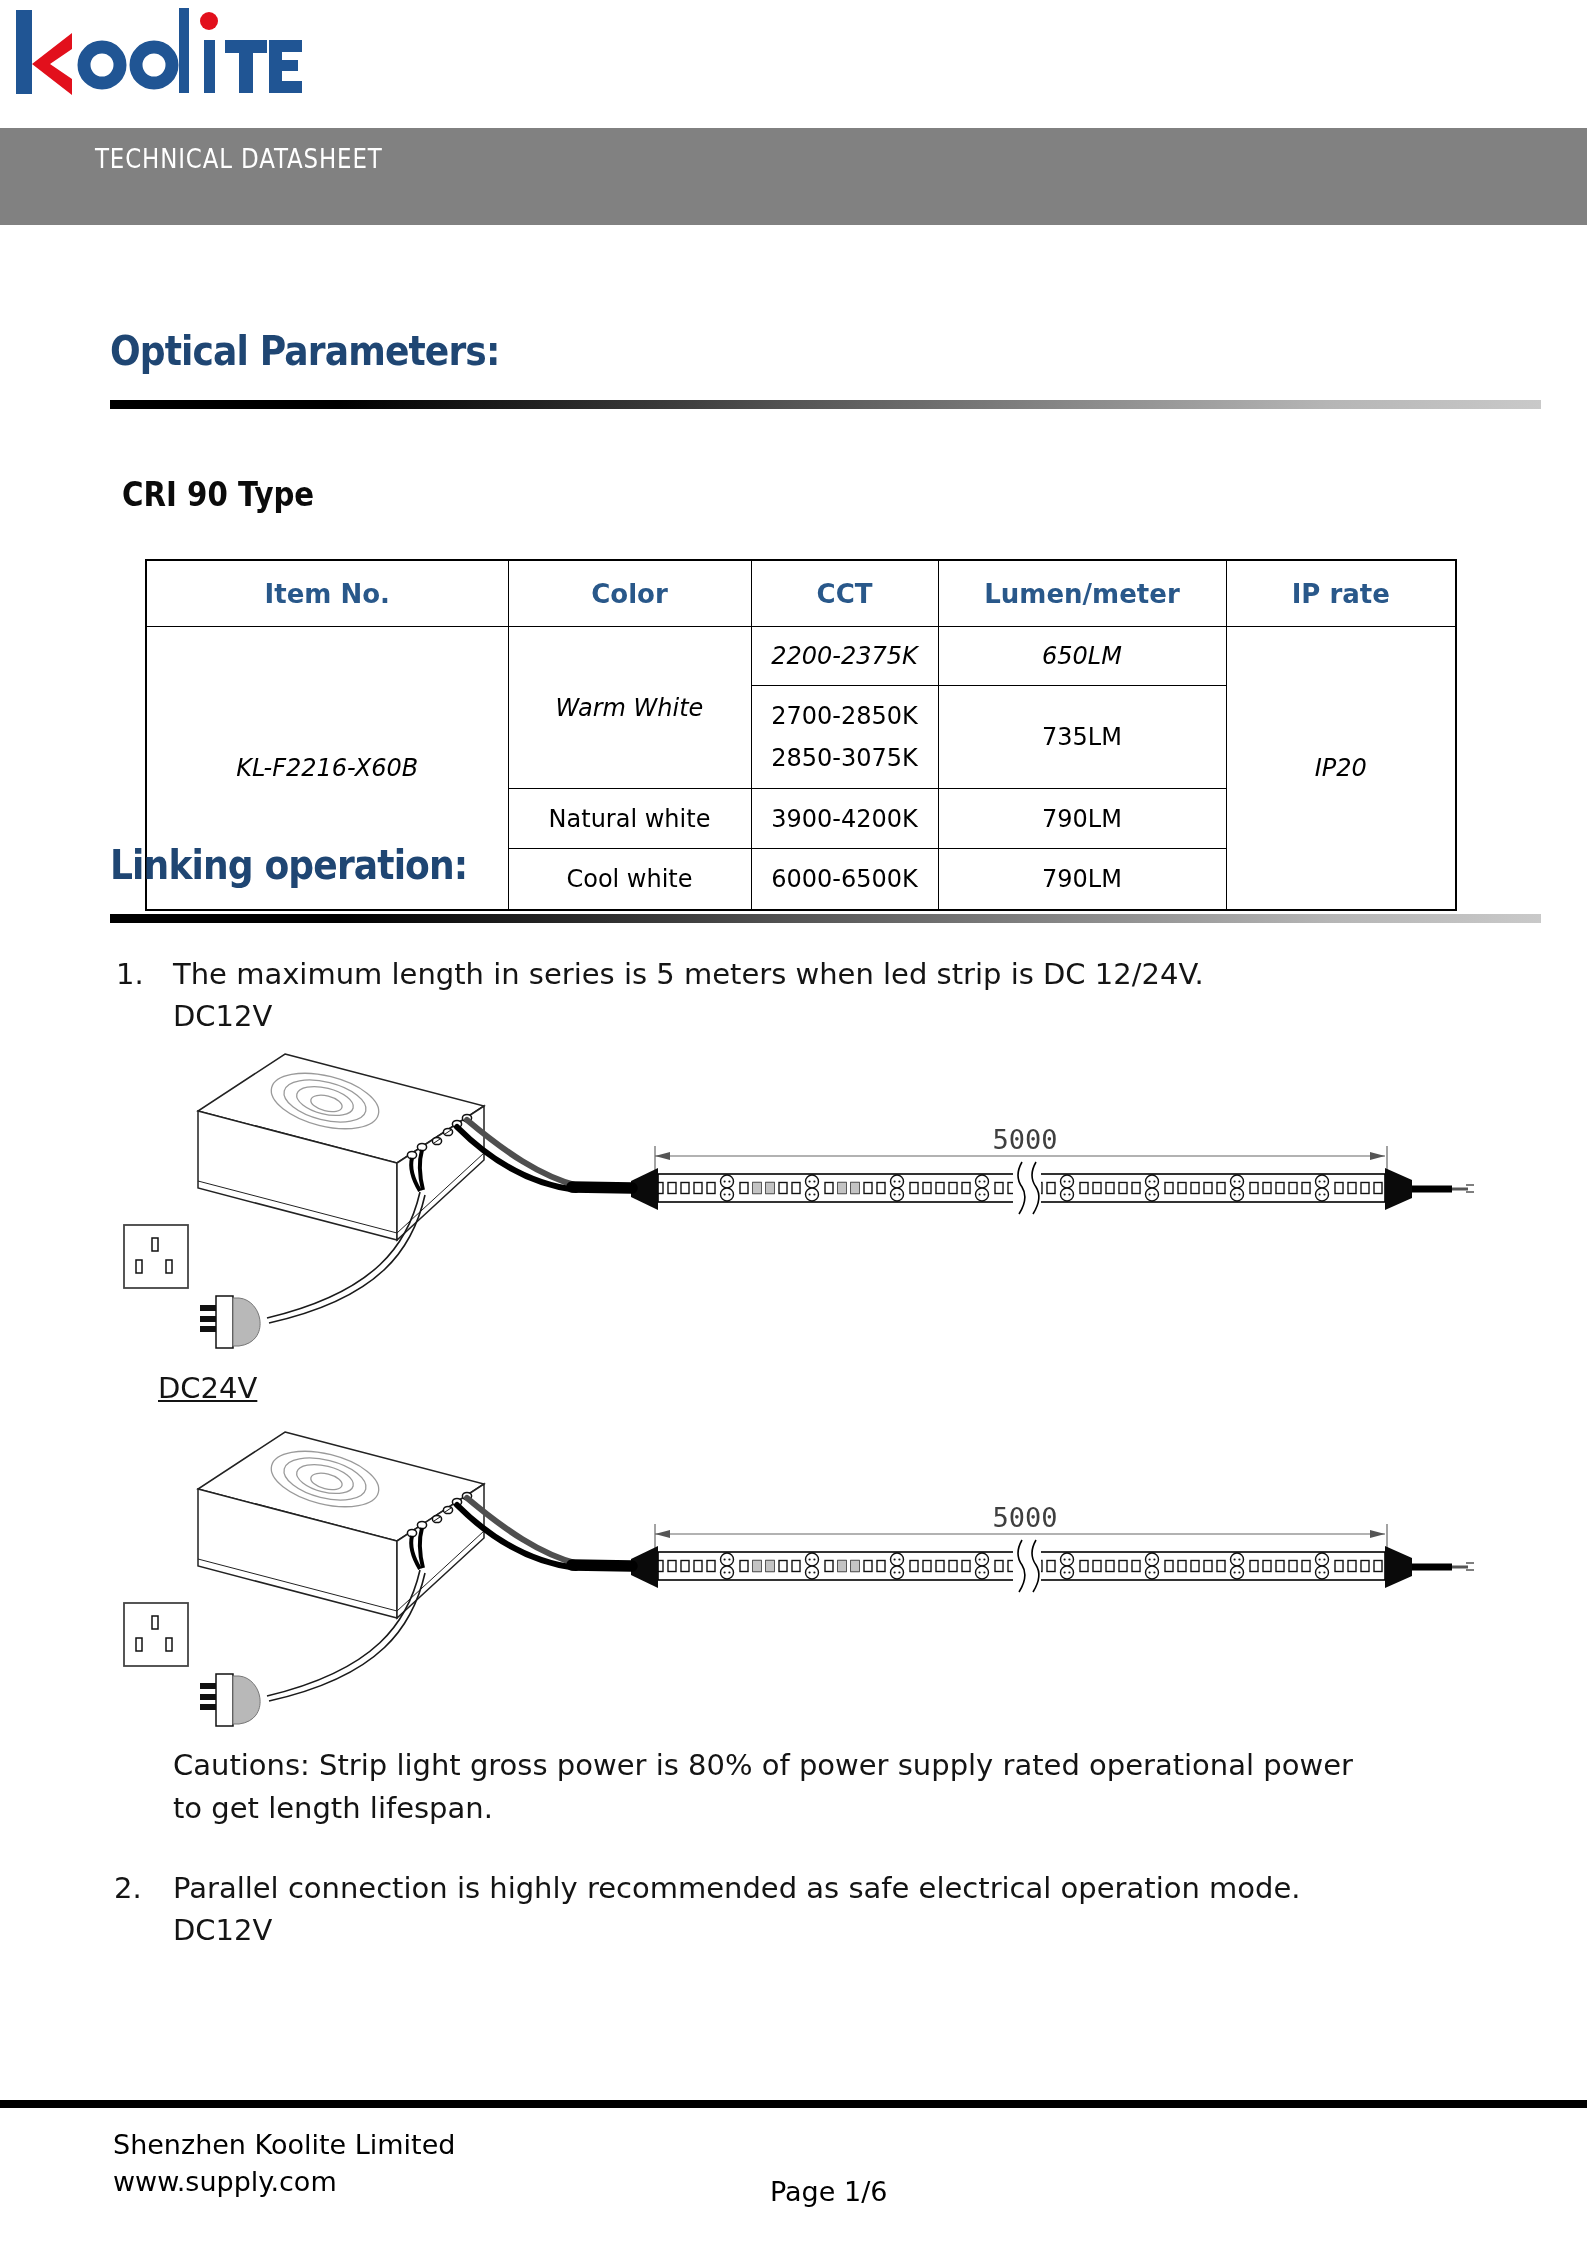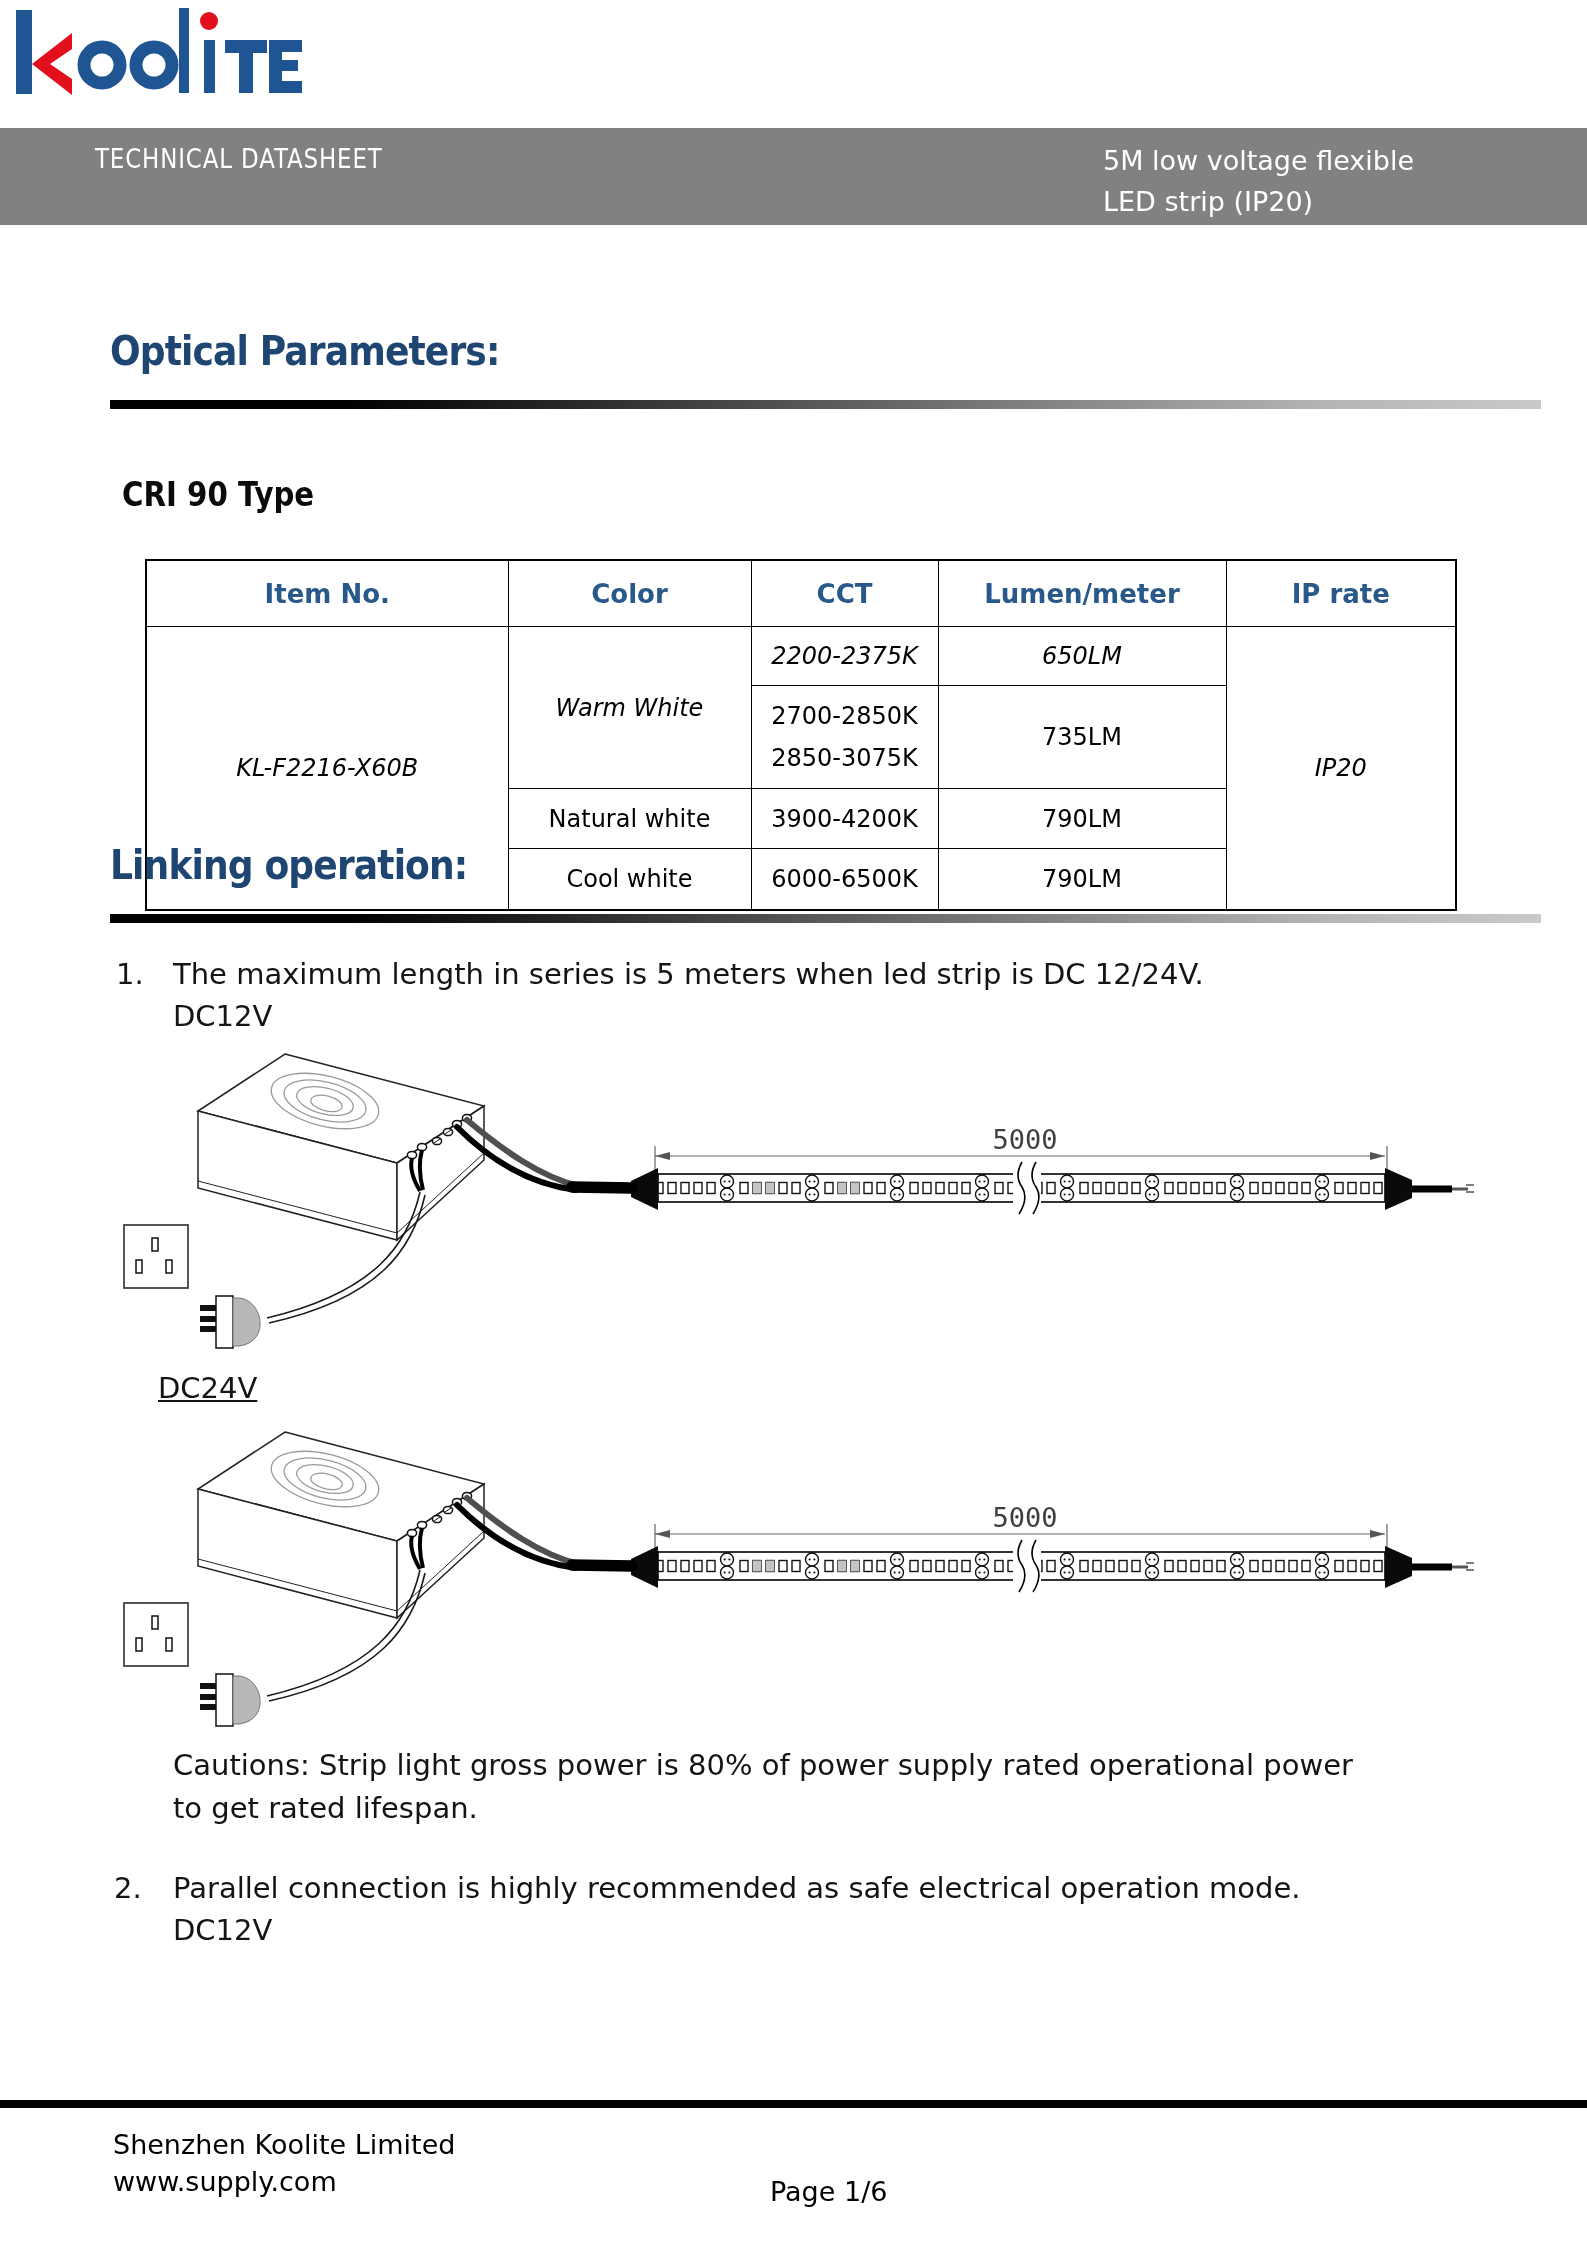--- a/index.html
+++ b/index.html
@@ -78,24 +78,20 @@
       <rect x="225" y="32" width="14" height="53" fill="#205594"></rect>
       <rect x="255" y="32" width="13" height="53" fill="#205594"></rect>
       <rect x="255" y="32" width="33" height="12" fill="#205594"></rect>
       <rect x="255" y="52" width="29" height="11" fill="#205594"></rect>
       <rect x="255" y="73" width="33" height="12" fill="#205594"></rect>
     </svg>
   </div>
 
   <div class="abs" id="gray-bar"></div>
   <div class="abs" id="hdr-title">TECHNICAL DATASHEET</div>
-  <div class="abs" id="hdr-sub">
-    <div>5M low voltage flexible</div>
-    <div>LED strip (IP20)</div>
-  </div>
 
   <div class="abs h-blue" id="h-optical">Optical Parameters:</div>
   <div class="abs rule" id="rule1"></div>
   <div class="abs" id="h-cri">CRI 90 Type</div>
 
   <table id="opt-table">
     <colgroup>
       <col style="width:362px">
         <col style="width:243px">
         <col style="width:187px">
@@ -312,21 +308,21 @@
       <rect x="90" y="257" width="16" height="6" fill="#111"></rect>
       <rect x="90" y="268" width="16" height="6" fill="#111"></rect>
       <rect x="90" y="278" width="16" height="6" fill="#111"></rect>
       <rect x="106" y="248" width="17" height="52" fill="#fff" stroke="#111" stroke-width="1.5"></rect>
       <path d="M123,250 h6 c24,2 32,44 0,48 h-6 z" fill="#b8b8b8" stroke="#777" stroke-width="1"></path>
     </g>
   </svg>
 
   <div class="abs body-txt" id="cautions">
     <div>Cautions: Strip light gross power is 80% of power supply rated operational power</div>
-    <div>to get rated lifespan.</div>
+    <div>to get length lifespan.</div>
   </div>
 
   <div class="abs body-txt" id="item2-num">2.</div>
   <div class="abs body-txt" id="item2-text">Parallel connection is highly recommended as safe electrical operation mode.</div>
   <div class="abs body-txt" id="dc12b-label">DC12V</div>
 
   <div class="abs" id="footer-bar"></div>
   <div class="abs" id="footer-company">Shenzhen Koolite Limited</div>
   <div class="abs" id="footer-site">www.supply.com</div>
   <div class="abs" id="footer-page">Page 1/6</div>

